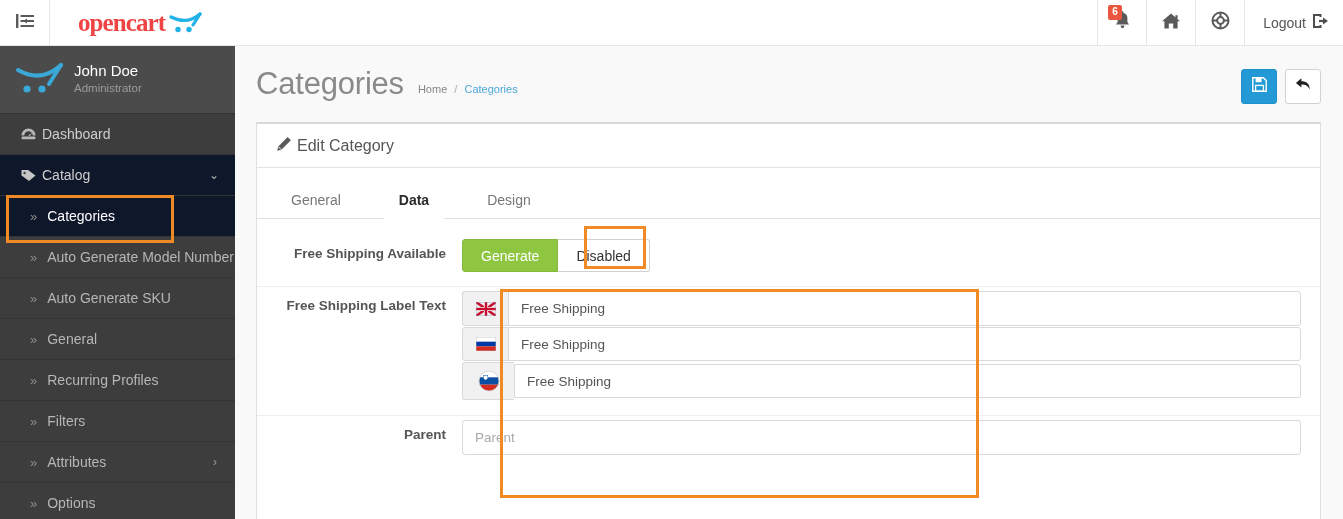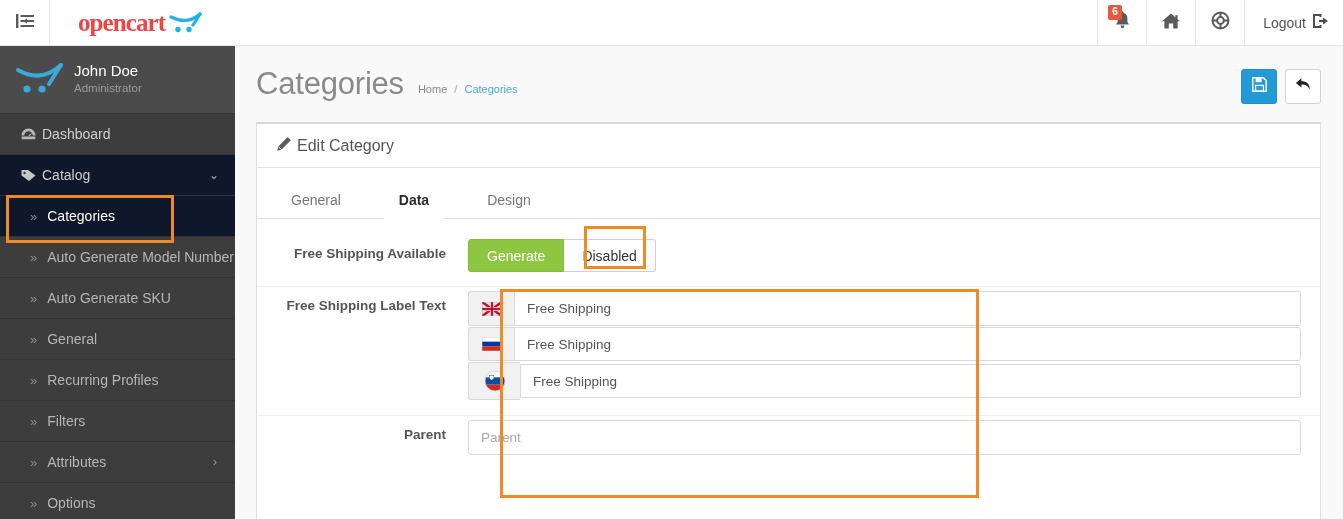--- a/index.html
+++ b/index.html
@@ -117,21 +117,20 @@
   .tab {
     padding: 9px 15px 11px; font-size: 14px; color: #777; cursor: pointer;
     position: relative; top: 1px;
   }
   .tab.active { color: #2b2b2b; font-weight: bold; background: #fff; }
 
   .form-area { padding: 16px 0 0 0; position: relative; }
   .form-row {
     display: flex; align-items: flex-start; padding: 0 19px;
     border-bottom: 1px solid #eeeeee;
-    gap: 6px;
   }
   .form-row.noborder { border-bottom: none; }
   .form-label {
     width: 186px; text-align: right; padding: 11px 16px 0 0;
     font-size: 13.5px; font-weight: bold; color: #555;
   }
   .form-ctrl { flex: 1; padding: 4px 0 14px 0; }
 
   .btn-group { display: inline-flex; }
   .bg-btn {

